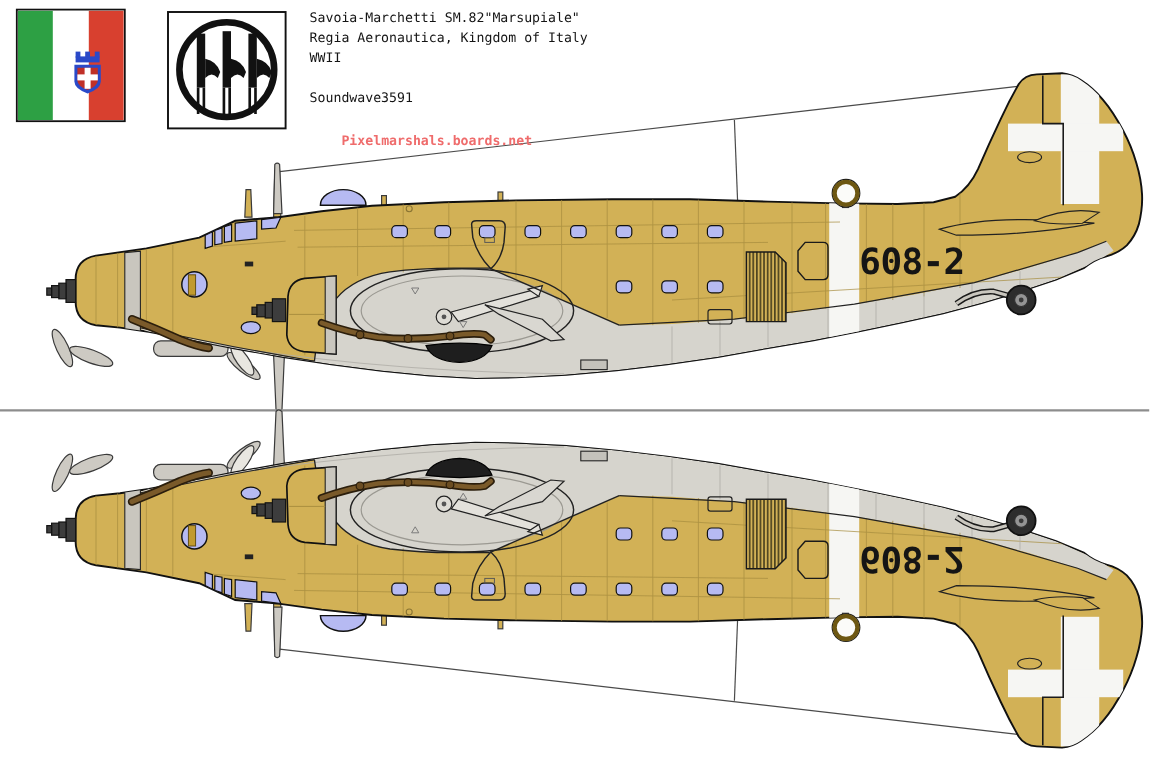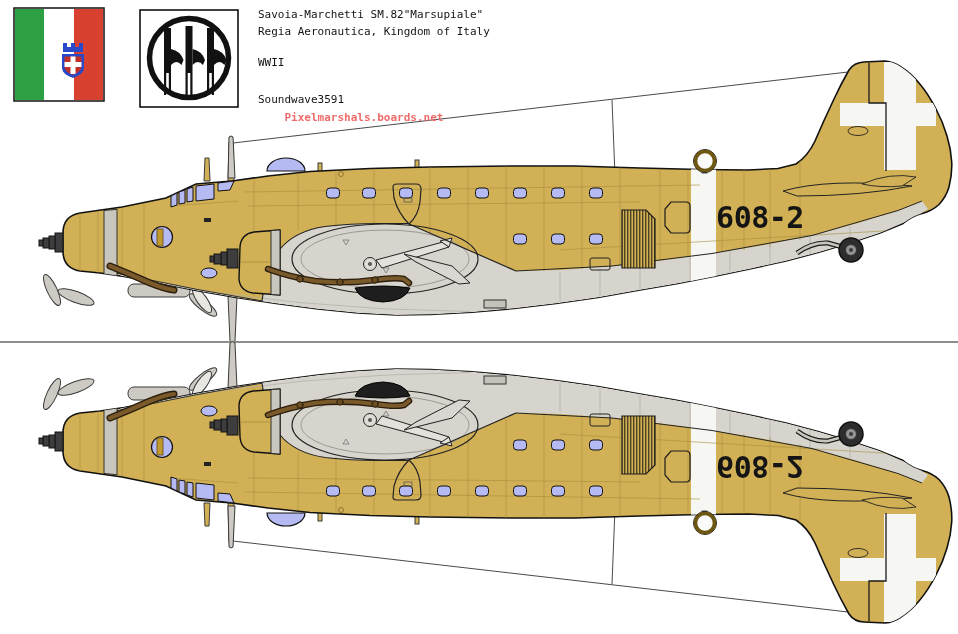--- a/index.html
+++ b/index.html
@@ -288,19 +288,19 @@
             <rect x="-3.5" y="63" width="2.2" height="22"></rect>
             <rect x="1.3" y="63" width="2.2" height="22"></rect>
           <path d="M 3.5,39 Q 13,41 16,50 L 14,55 Q 9,49 3.5,55 Z"></path>
         </g>
       </g>
     </g>
   </svg>
 
   <div class="hdr-text" style="top:8px;z-index:3;">Savoia-Marchetti SM.82"Marsupiale"</div>
   <div class="hdr-text" style="top:25px;z-index:3;text-align:center;">Regia Aeronautica, Kingdom of Italy</div>
-  <div class="hdr-text" style="top:42px;z-index:3;margin-top:14px;">WWII</div>
-  <div class="hdr-text" style="top:93px;z-index:3;text-align:center;">Soundwave3591</div>
+  <div class="hdr-text" style="top:42px;z-index:3;">WWII</div>
+  <div class="hdr-text" style="top:75px;z-index:3;text-align:center;">Soundwave3591</div>
   <div class="hdr-text" style="top:98px;z-index:3;">
     <span class="hdr-link">Pixelmarshals.boards.net</span>
   </div>
 
 </div>
 
 </body></html>

